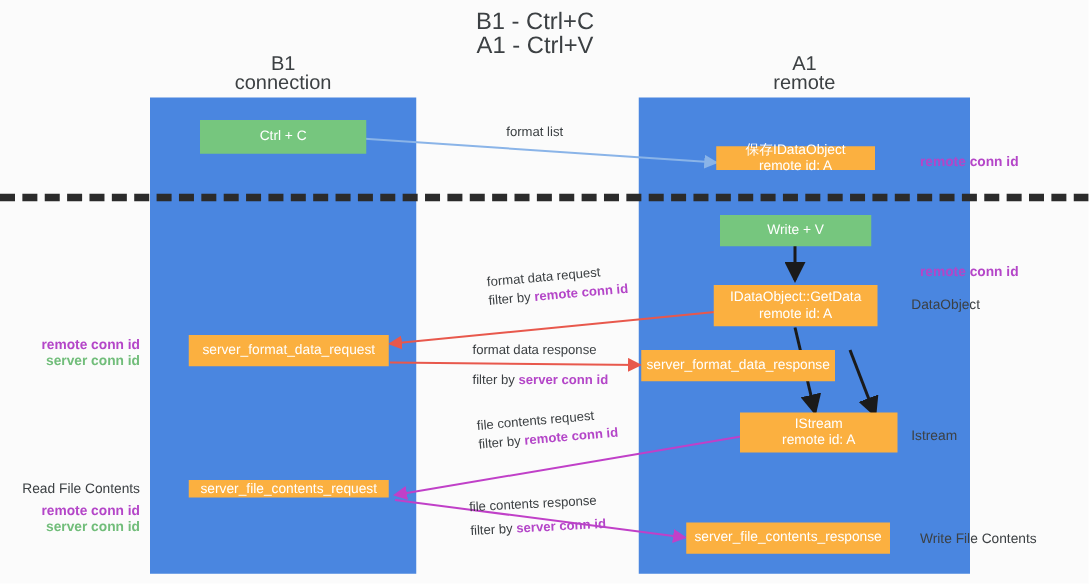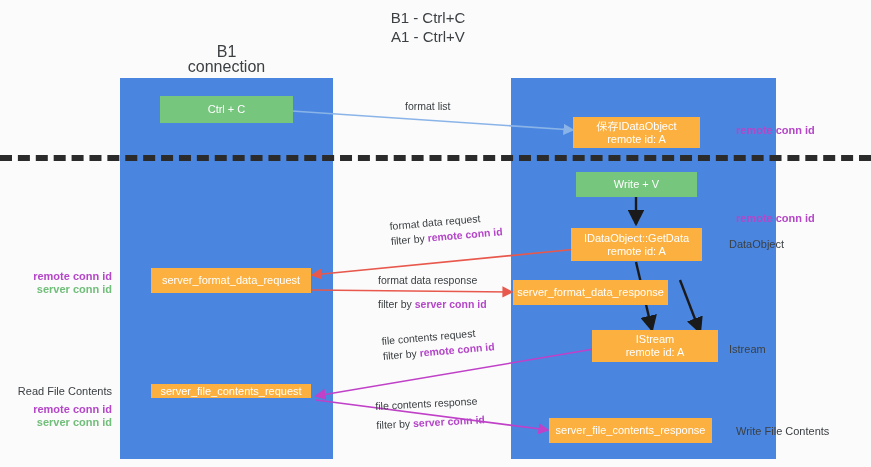--- a/index.html
+++ b/index.html
@@ -33,21 +33,21 @@
     color: #3c4043;
   }
   .lane-title-b1 { left: 120px; top: 44px; width: 213px; }
   .lane-title-a1 { left: 511px; top: 44px; width: 265px; }
 
   .diagram-title {
     position: absolute;
     left: 0; top: 8px;
     width: 856px;
     text-align: center;
-    font-size: 15px;
+    font-size: 19px;
     line-height: 19px;
     color: #3c4043;
   }
 
   .node {
     position: absolute;
     box-sizing: border-box;
     display: flex;
     flex-direction: column;
     align-items: center;
@@ -106,20 +106,24 @@
 
   <div class="diagram-title">
     <div>B1 - Ctrl+C</div>
     <div>A1 - Ctrl+V</div>
   </div>
 
   <div class="lane-title lane-title-b1">
     <div>B1</div>
     <div>connection</div>
   </div>
+  <div class="lane-title lane-title-a1">
+    <div>A1</div>
+    <div>remote</div>
+  </div>
 
   <div class="lane lane-b1"></div>
   <div class="lane lane-a1"></div>
 
   <svg class="overlay" viewBox="0 0 871 467">
     <defs>
       <marker id="ah-blue" markerWidth="7" markerHeight="7" refX="6" refY="3.5" orient="auto">
         <path d="M0,0 L7,3.5 L0,7 z" fill="#8ab4e8"></path>
       </marker>
       <marker id="ah-red" markerWidth="7" markerHeight="7" refX="6" refY="3.5" orient="auto">
@@ -149,21 +153,21 @@
 
     <line x1="316" y1="400" x2="548" y2="430" stroke="#c040c8" stroke-width="1.6" marker-end="url(#ah-magenta)"></line>
   </svg>
 
   <div class="dash-sep"></div>
 
   <div class="node node-green" style="left:160px; top:96px; width:133px; height:27px;">
     <div>Ctrl + C</div>
   </div>
 
-  <div class="node node-orange" style="left:573px; top:117px; width:127px; height:31px;">
+  <div class="node node-orange" style="left:573px; top:117px; width:127px; height:19px;">
     <div>保存IDataObject</div>
     <div class="l2">remote id: A</div>
   </div>
 
   <div class="node node-green" style="left:576px; top:172px; width:121px; height:25px;">
     <div>Write + V</div>
   </div>
 
   <div class="node node-orange" style="left:571px; top:228px; width:131px; height:33px;">
     <div>IDataObject::GetData</div>

